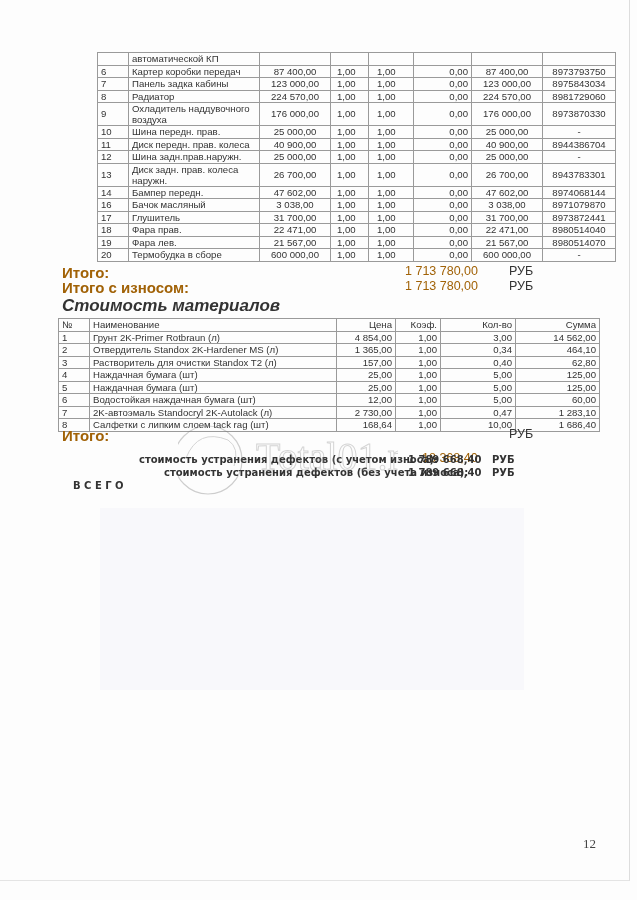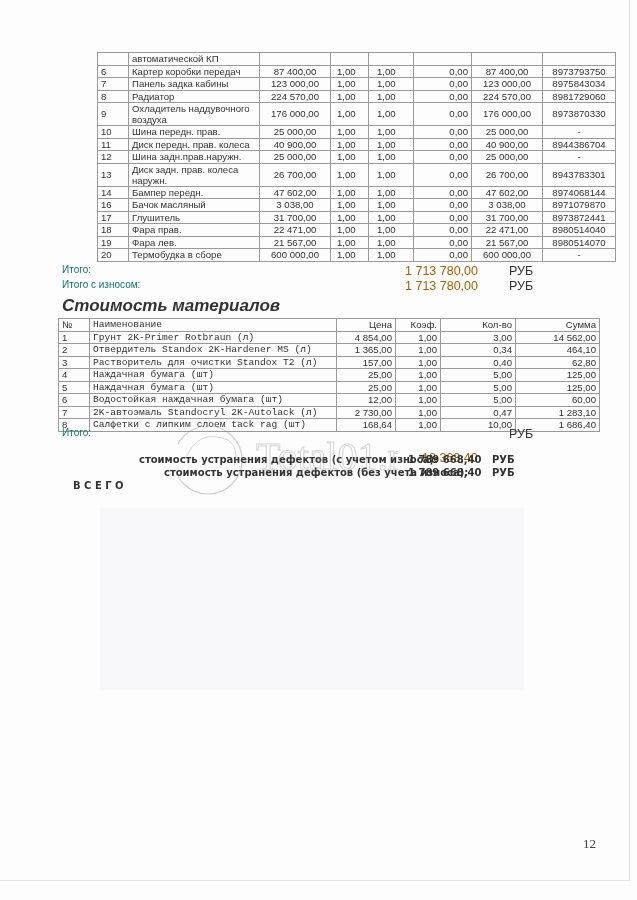--- a/index.html
+++ b/index.html
@@ -10,27 +10,27 @@
   td, th { border:1px solid #9a9a9a; padding:0 3px; height:11.5px; line-height:11.5px; white-space:nowrap; font-weight:normal; color:#333; }
   #parts { left:58px; top:52px; width:519px;margin-left:39px; }
   #parts td.num { width:24px; }
   #parts td.name { width:124px; white-space:normal; line-height:11px; }
   #parts td.price { width:64px; text-align:center; }
   #parts td.k1 { width:28px; text-align:left; padding-left:6px; }
   #parts td.k2 { width:33px; text-align:left; padding-left:8px; }
   #parts td.wear { width:51px; text-align:right; }
   #parts td.sum { width:64px; text-align:center; }
   #parts td.code { text-align:center; }
-  .total-line { position:absolute; left:62px; font-size:10px; font-weight:normal; color:#0f766e; }
+  .total-line { position:absolute; left:62px; font-size:15px; font-weight:bold; color:#a16207; }
   .total-val { position:absolute; font-size:12.5px; color:#a16207; }
   .rub { position:absolute; font-size:12.5px; color:#333; }
   .section-title { position:absolute; left:62px; top:296px; font-size:17px; font-style:italic; font-weight:bold; color:#333; }
   #materials { left:58px; top:318px; width:542px; }
   #materials td.num { width:24px; }
-  #materials td.name { width:240px;font-family:Liberation Mono, monospace; }
+  #materials td.name { width:240px; }
   #materials td.c { text-align:right; }
   .grand { position:absolute; font-family:"DejaVu Sans", sans-serif; font-size:10px; font-weight:bold; color:#333; }
   .blank-box { position:absolute; left:100px; top:508px; width:424px; height:182px; background:#f8f8fb; }
   .watermark { position:absolute; left:178px; top:418px; width:220px; height:85px; opacity:0.35; pointer-events:none; }
   .page-number { position:absolute; left:583px; top:836px; font-family:"Liberation Serif", serif; font-size:13px; color:#444; }
 </style>
 </head>
 <body>
 
 <div class="page-edge"></div>

